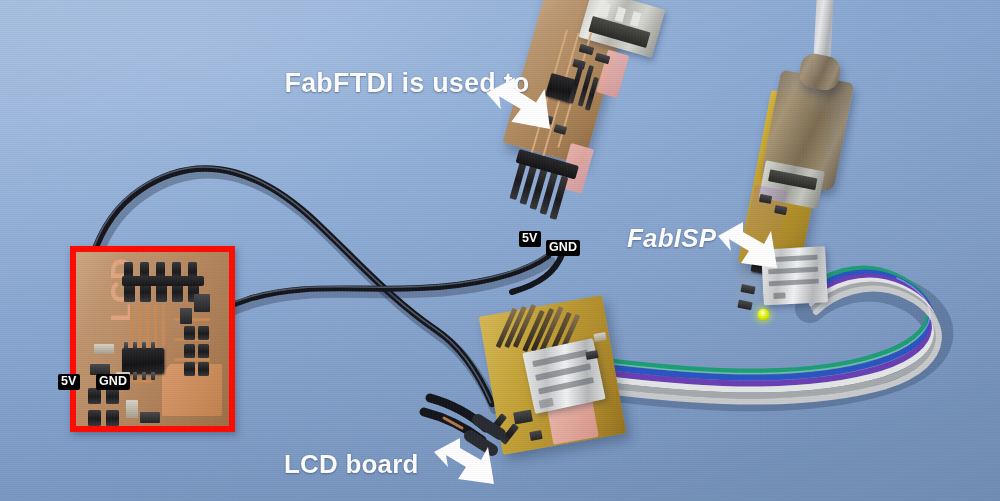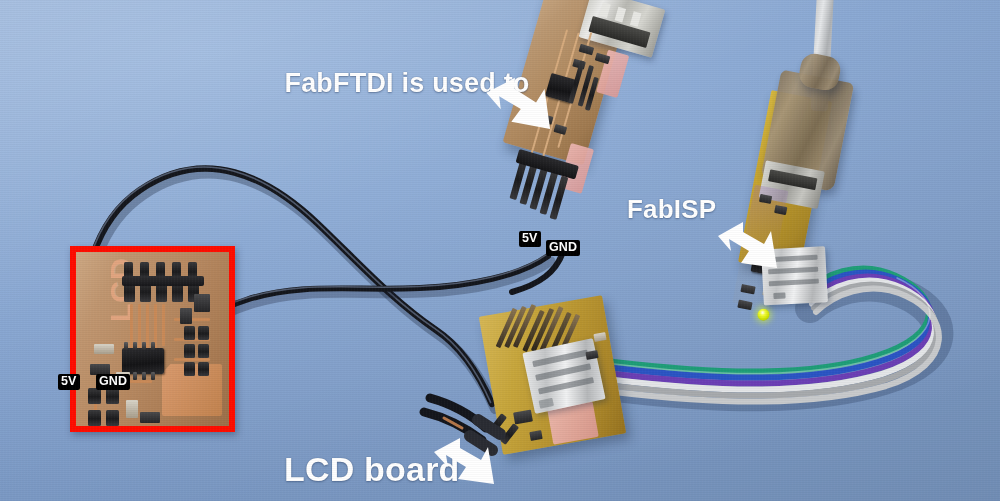--- a/index.html
+++ b/index.html
@@ -37,21 +37,21 @@
   .shadow-soft{box-shadow:4px 7px 11px rgba(30,45,70,.33);}
 
   
   .anno{
     position:absolute;color:#fff;font-weight:bold;white-space:pre;
     letter-spacing:.2px;line-height:1.14;
     text-shadow:0 1px 2px rgba(40,60,95,.45), 0 0 1px rgba(40,60,95,.5);
   }
   #title-anno{font-size:27px;text-align:center;}
   #fabisp-anno{font-size:26px;}
-  #lcd-anno{font-size:34px;}
+  #lcd-anno{font-size:26px;}
 
   
   .pinlabel{
     position:absolute;color:#fff;font-weight:bold;font-size:12.5px;
     background:#000;padding:1px 3px;border-radius:2px;line-height:1.08;
     letter-spacing:.1px;
   }
 
   
   .arrow{position:absolute;}
@@ -362,21 +362,21 @@
   <div class="pinlabel" style="left:58px;top:374px;">5V</div>
   <div class="pinlabel" style="left:96px;top:374px;">GND</div>
 
   <div class="pinlabel" style="left:519px;top:231px;">5V</div>
   <div class="pinlabel" style="left:546px;top:240px;">GND</div>
 
   <div id="title-anno" class="anno" style="left:232px;top:6px;width:350px;">
     <div>FabFTDI is used to</div>
   </div>
 
-  <div id="fabisp-anno" class="anno" style="left:627px;top:195px;">FabISP</div>
+  <div id="fabisp-anno" class="anno" style="left:627px;top:224px;font-style:italic;">FabISP</div>
 
   <div id="lcd-anno" class="anno" style="left:284px;top:450px;">LCD board</div>
 
   <div class="arrow" style="left:484px;top:72px;width:70px;height:62px;">
     <svg width="70" height="62" viewBox="0 0 70 62">
       <path d="M 2,22 L 30,6 L 30,17 L 52,30 L 60,16 L 67,56 L 28,50 L 37,37 L 15,25 L 17,38 Z" transform="rotate(2 35 31)"></path>
     </svg>
   </div>
 
   <div class="arrow" style="left:716px;top:218px;width:64px;height:56px;">

